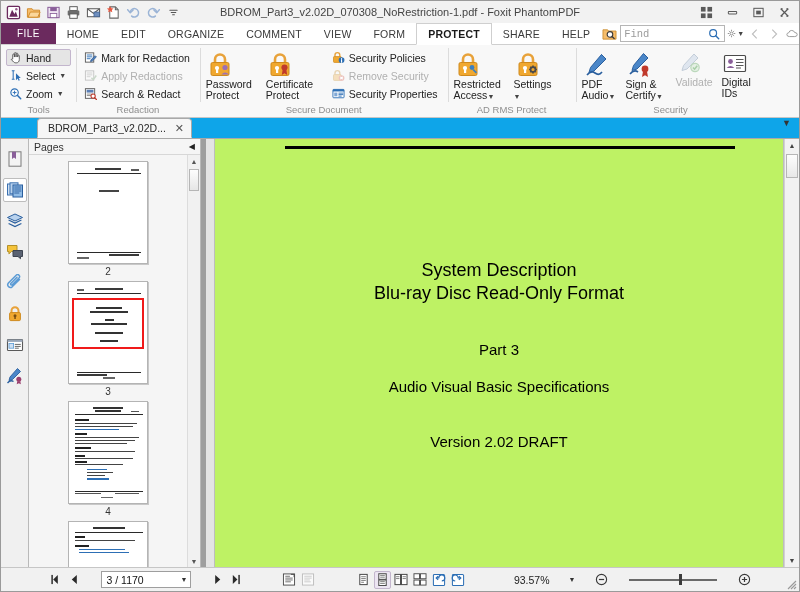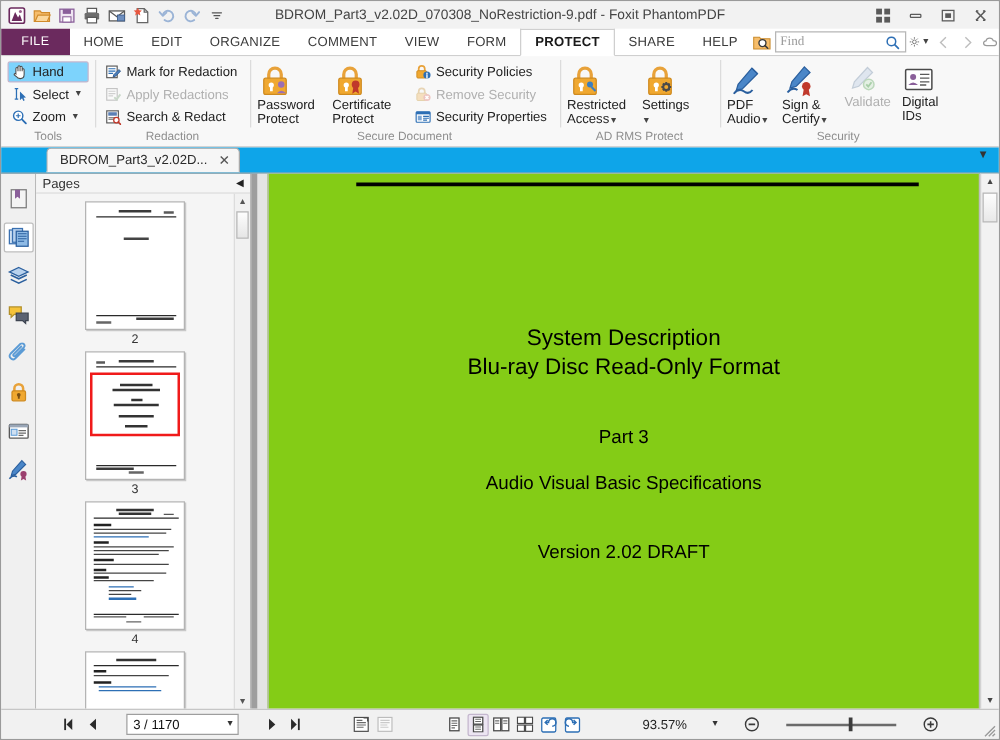--- a/index.html
+++ b/index.html
@@ -32,37 +32,37 @@
   .mfile { background:#6b2a5e; color:#fff; font-size:10px; letter-spacing:.4px;
            padding:0 16px; display:flex; align-items:center; font-weight:normal; }
   .mtab { padding:0 11px; display:flex; align-items:center; font-size:10.5px; color:#3a3a3a;
           letter-spacing:.2px; }
   .mtab.active { background:#ffffff; color:#1a1a1a; font-weight:bold; border:1px solid #cfcfcf;
                  border-bottom:1px solid #fff; margin-bottom:-1px; position:relative; z-index:3; }
   .menu-right { margin-left:auto; display:flex; align-items:center; gap:2px; padding-right:4px; }
   .findwrap { display:flex; align-items:center; height:17px; border:1px solid #b6b6b6; background:#fff;
               width:105px; padding:0 3px; }
   .findwrap input { border:none; outline:none; font-size:10.5px; width:84px; color:#333;
-                    font-family:Liberation Serif, serif; background:transparent; }
+                    font-family:Liberation Mono, monospace; background:transparent; }
   .findwrap input::placeholder { color:#9b9b9b; }
   .mini-icon { width:17px; height:17px; display:flex; align-items:center; justify-content:center; color:#666; }
 
   
   .ribbon { flex:0 0 73px; height:73px; background:#f8f8f8; display:flex; align-items:stretch;
             border-bottom:1px solid #c6c6c6; position:relative; }
   .rgroup { display:flex; flex-direction:column; align-items:center; position:relative;
             padding:2px 5px 0 5px; }
   .rgroup + .rgroup::before { content:""; position:absolute; left:0; top:3px; bottom:15px; width:1px;
                                background:#dcdcdc; }
   .rgroup-body { display:flex; align-items:flex-start; gap:2px; flex:1; padding-top:2px; }
   .rgroup-title { font-size:9.5px; color:#8e8e8e; text-align:center; padding-bottom:2px; line-height:11px; }
   .stack { display:flex; flex-direction:column; gap:1px; }
   .sbtn { display:flex; align-items:center; gap:4px; padding:1px 4px 1px 2px; height:17px;
           font-size:10.5px; color:#222; border:1px solid transparent; border-radius:2px; white-space:nowrap; }
-  .sbtn.sel { background:#7dd3fc; border-color:#c3b6cd; }
+  .sbtn.sel { background:#e5e5e5; border-color:#c3b6cd; }
   .sbtn.disabled { color:#b0b0b0; }
   .bigbtn { display:flex; flex-direction:column; align-items:flex-start; width:58px; padding:1px 0 0 0;
             border:1px solid transparent; border-radius:2px; }
   .bigbtn .lbl { font-size:10.5px; line-height:11px; text-align:center; color:#222; }
   .bigbtn.disabled .lbl { color:#b0b0b0; }
   .ico { display:flex; align-items:center; justify-content:center; flex:0 0 auto; }
   .caret { font-size:7px; color:#444; line-height:1; }
 
   
   .tabstrip { flex:0 0 21px; height:21px; background:#0ea5e9; display:flex; align-items:flex-start;
@@ -105,21 +105,21 @@
   .tscroll { flex:0 0 13px; background:#f1f1f1; border-left:1px solid #dcdcdc; position:relative; }
   .tscroll .arrow { height:12px; display:flex; align-items:center; justify-content:center;
                     font-size:7px; color:#555; }
   .tscroll .arrow.bot { position:absolute; bottom:0; left:0; right:0; }
   .tscroll .thumb { position:absolute; left:1px; right:1px; top:14px; height:22px;
                     background:linear-gradient(#fdfdfd,#e6e6e6); border:1px solid #b6b6b6; }
   .panedivider { flex:0 0 5px; background:#9e9e9e; }
 
   
   .docview { flex:1; background:#e4e4e4; position:relative; display:flex; min-width:0; }
-  .page { position:absolute; left:8px; top:0; right:15px; bottom:0; background:#84cc16;
+  .page { position:absolute; left:8px; top:0; right:15px; bottom:0; background:#bef264;
           border-left:1px solid #bdbdbd; border-right:1px solid #bdbdbd; overflow:hidden; }
   .page-rule { position:absolute; left:70px; right:48px; top:7px; height:3px; background:#000; }
   .doc-title-block { position:absolute; left:0; right:0; top:120px; text-align:center;
                      font-family:"Liberation Sans", sans-serif; color:#000; }
   .dl1 { font-size:18px; line-height:23px; }
   .dl-gap { height:18px; }
   .dl2 { font-size:15px; line-height:21px;margin-top:16px; }
   .docscroll { position:absolute; right:0; top:0; bottom:0; width:15px; background:#f2f2f2;
                border-left:1px solid #d2d2d2; }
   .docscroll .arrow { height:13px; display:flex; align-items:center; justify-content:center;
@@ -206,21 +206,21 @@
             <path d="M11.5 7.5 A4.5 4.5 0 1 0 10 11.8" fill="none" stroke="#9bb4d6" stroke-width="1.6" stroke-linecap="round"></path>
             <path d="M14.2 5 L11.4 8.2 L8.4 5.4" fill="none" stroke="#9bb4d6" stroke-width="1.6" stroke-linecap="round" stroke-linejoin="round"></path>
           </svg>
       </div>
       <div class="qbtn">
         <svg width="11" height="11" viewBox="0 0 12 12">
             <path d="M2 3.5h8M3.5 6h5M5 8.5h2" stroke="#555" stroke-width="1.1" stroke-linecap="round"></path>
           </svg>
       </div>
     </div>
-    <div class="title-text">BDROM_Part3_v2.02D_070308_NoRestriction-9.pdf - Foxit PhantomPDF</div>
+    <div class="title-text">BDROM_Part3_v2.02D_070308_NoRestriction-1.pdf - Foxit PhantomPDF</div>
     <div class="wincontrols">
       <div class="wbtn">
         <svg width="13" height="13" viewBox="0 0 14 14">
             <rect x="1" y="1" width="5" height="5" fill="#5a5a5a"></rect>
             <rect x="8" y="1" width="5" height="5" fill="#5a5a5a"></rect>
             <rect x="1" y="8" width="5" height="5" fill="#5a5a5a"></rect>
             <rect x="8" y="8" width="5" height="5" fill="#5a5a5a"></rect>
           </svg>
       </div>
       <div class="wbtn">

